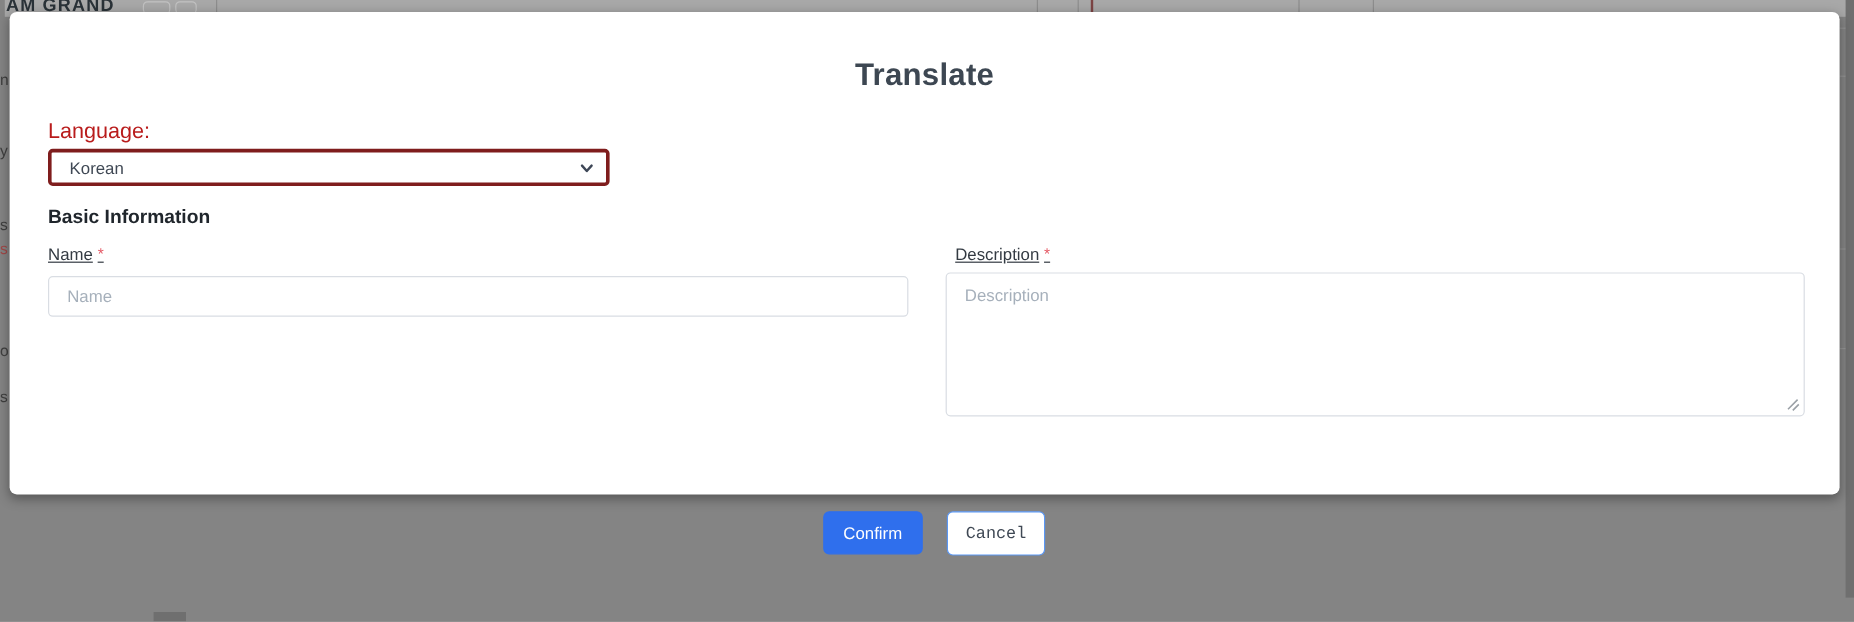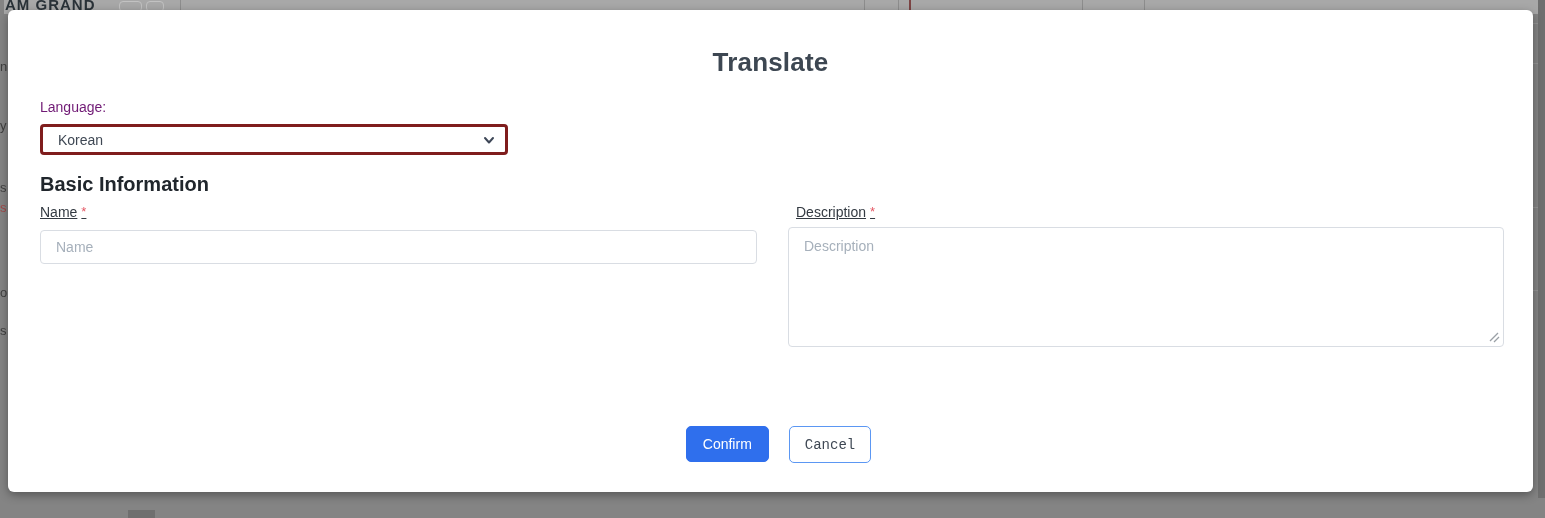--- a/index.html
+++ b/index.html
@@ -46,47 +46,47 @@
     position: absolute; left: 0; font-size: 13px; color: #3f3f3f; line-height: 14px;
   }
   .frag.red { color: #a04848; }
 
   .right-hline { position: absolute; left: 1533px; width: 12px; height: 1px; background: #949494; }
   .scroll-edge { position: absolute; left: 1538px; top: 0; width: 7px; height: 498px; background: #6f6f6f; }
   .bottom-seg { position: absolute; left: 128px; bottom: 0; width: 27px; height: 8px; background: #6f6f6f; }
 
   
   .modal {
-    position: absolute; left: 8px; top: 10px; width: 1525px; height: 482px;
+    position: absolute; left: 8px; top: 10px; width: 1525px; height: 402px;
     background: #ffffff; border-radius: 6px;
     box-shadow: 0 3px 10px rgba(0,0,0,0.35);
   }
   .title {
     position: absolute; left: 0; right: 0; top: 37px;
     text-align: center; font-size: 26px; font-weight: 700;
     color: #3d4752; letter-spacing: 0.2px;
   }
   .lang-label {
     position: absolute; left: 32px; top: 89px;
-    font-size: 14px; color: #701a75;
+    font-size: 18px; color: #b91c1c;
   }
   .select-wrap { position: absolute; left: 32px; top: 114px; width: 468px; height: 31px; }
   .lang-select {
     appearance: none; -webkit-appearance: none; -moz-appearance: none;
     width: 100%; height: 100%;
     border: 3px solid #7f1d1d; border-radius: 4px; background: #ffffff;
     padding: 0 30px 0 15px; font-size: 14px; color: #3f4854;
     font-family: "Liberation Sans", "DejaVu Sans", sans-serif;
     outline: none; cursor: pointer;
   }
   .chevron { position: absolute; right: 12px; top: 9px; pointer-events: none; }
 
   .section-heading {
     position: absolute; left: 32px; top: 163px;
-    font-size: 20px; font-weight: 700; color: #20262c;
+    font-size: 16px; font-weight: 700; color: #20262c;
   }
   .field-label { position: absolute; font-size: 14px; color: #333a42; text-decoration: underline; }
   .field-label .req { color: #e45864; margin-left: 4px; font-size: 13px; vertical-align: 1px; }
   .name-label { left: 32px; top: 194px; }
   .desc-label { left: 788px; top: 194px; }
 
   .text-input {
     position: absolute; left: 32px; top: 220px; width: 717px; height: 34px;
     border: 1px solid #d9dde3; border-radius: 4px;
     padding: 0 15px; font-size: 14px; color: #3f4854;

